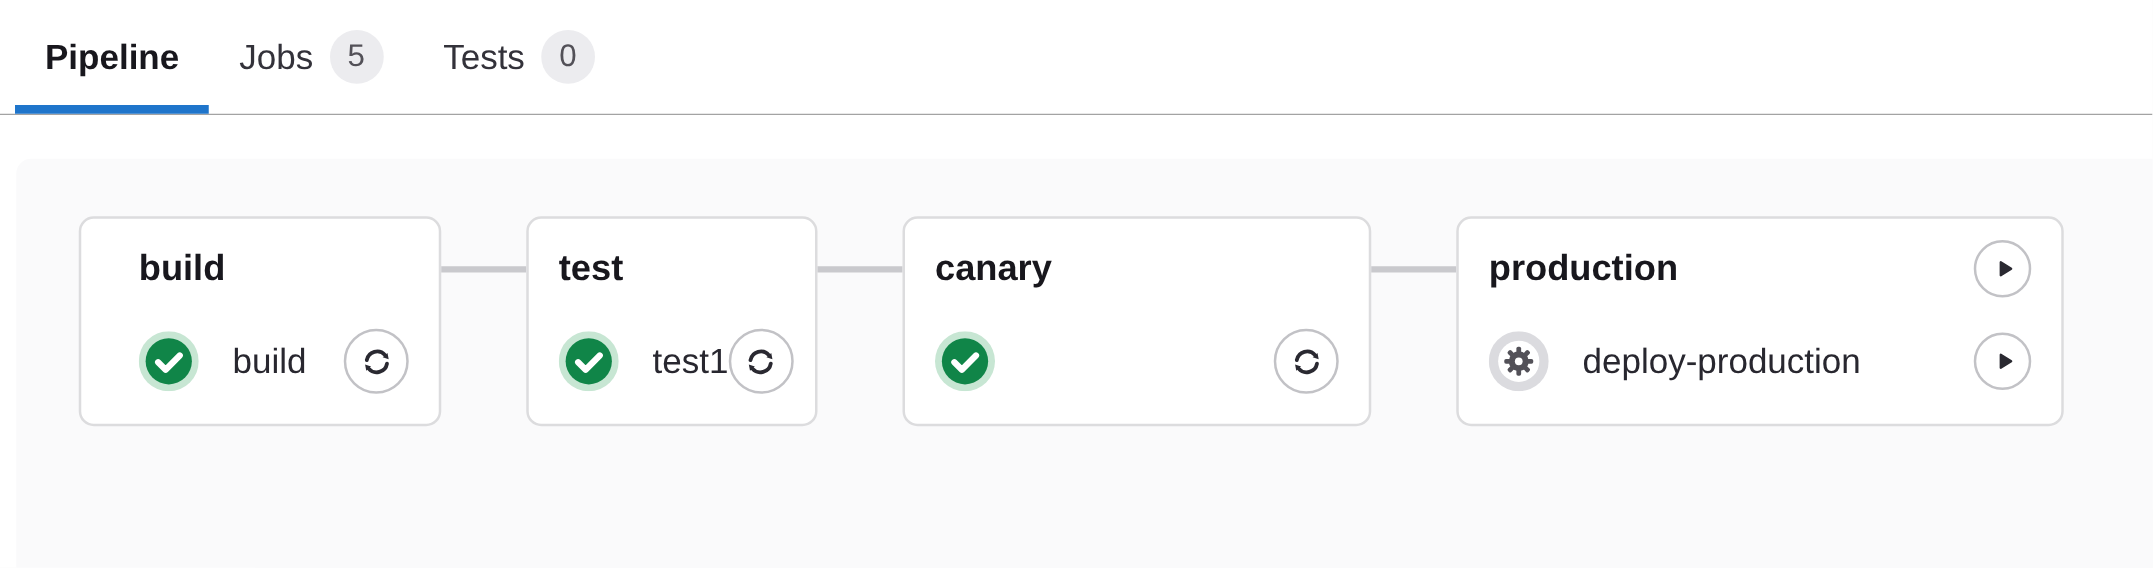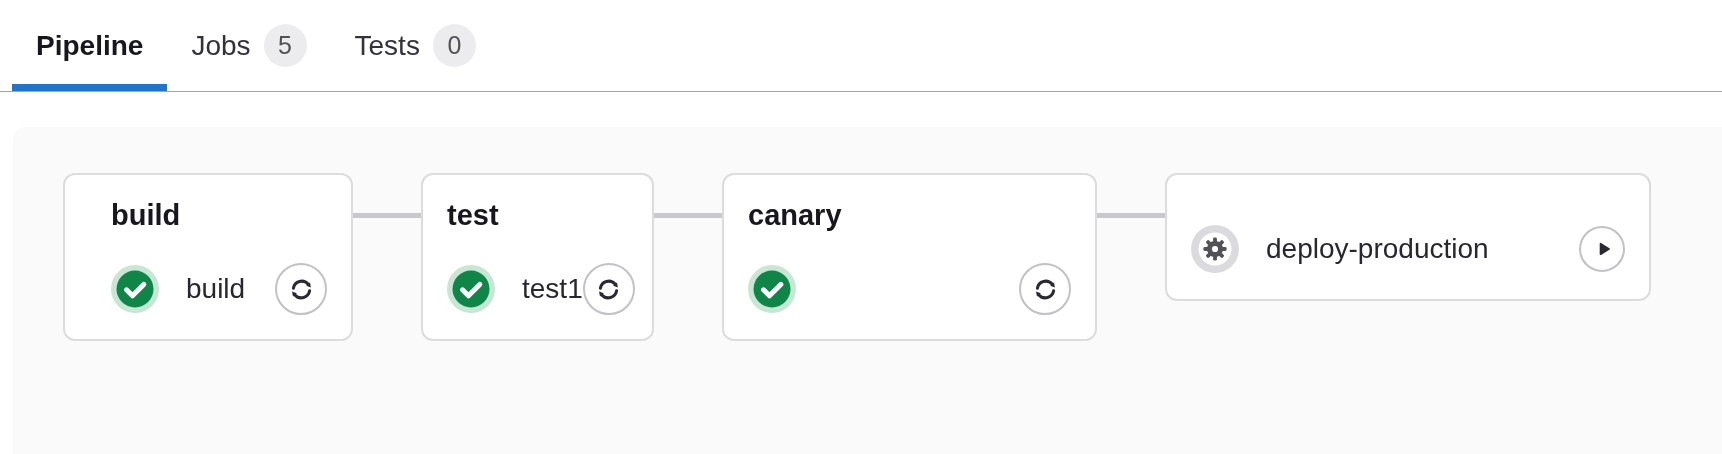--- a/index.html
+++ b/index.html
@@ -179,20 +179,28 @@
         <path fill="currentColor" d="M13.6 6.76 10.77 5.79 13.03 3.81Z"></path>
         <path fill="currentColor" d="M2.4 9.24 5.23 10.21 2.97 12.19Z"></path>
       </svg>
     </button>
 
   </div>
         </div>
   </div>
       <div class="connector"></div>
       <div class="stage-card">
+    <div class="stage-header">
+      <span class="stage-name">production</span>
+      <button class="action-btn play-btn header-play">
+        <svg class="play-glyph" viewBox="0 0 16 16" aria-hidden="true">
+          <path fill="currentColor" d="M5.6 4.2v7.6c0 .5.55.82.98.55l6.1-3.8a.64.64 0 0 0 0-1.1l-6.1-3.8a.64.64 0 0 0-.98.55z"></path>
+        </svg>
+      </button>
+    </div>
     <div class="jobs">
           <div class="job">
 
     <span class="status-icon">
       <svg viewBox="0 0 48 48" aria-hidden="true">
         <circle cx="24" cy="24" r="24" fill="var(--manual-ring)"></circle>
         <circle cx="24" cy="24" r="16.5" fill="#fff"></circle>
         <g fill="var(--manual-gear)">
           <circle cx="24" cy="24" r="8"></circle>
           <rect x="22.1" y="12.4" width="3.8" height="6" rx="1.4"></rect>

